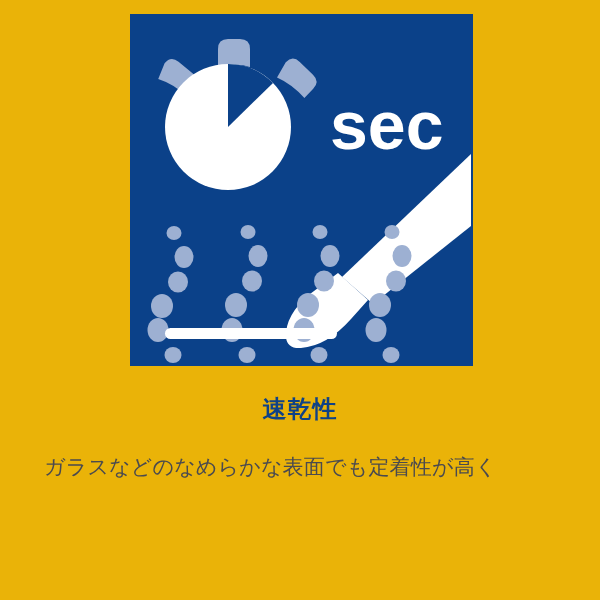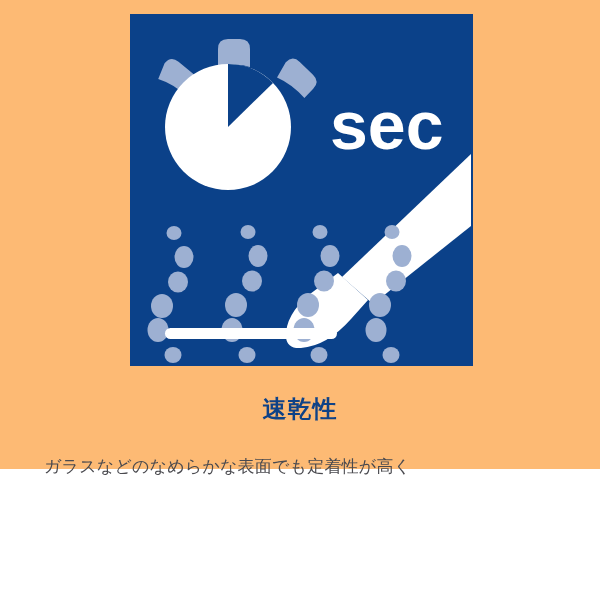--- a/index.html
+++ b/index.html
@@ -9,22 +9,22 @@
   body {
     width: 600px;
     height: 600px;
     background: #ffffff;
     font-family: "Liberation Sans", sans-serif;
     overflow: hidden;
   }
   #page {
     position: relative;
     width: 600px;
-    height: 469px;
-    background: #fdba74;
+    height: 600px;
+    background: #eab308;
   }
 
   
   #icon-panel {
     position: absolute;
     left: 130px;
     top: 14px;
     width: 343px;
     height: 352px;
     background: #0b4189;
@@ -52,21 +52,21 @@
     white-space: nowrap;
   }
 
   
   #feature-description {
     position: absolute;
     left: 44px;
     top: 452px;
     width: 520px;
     font-family: Liberation Serif, serif;
-    font-size: 17px;
+    font-size: 21px;
     line-height: 30px;
     color: #4a4a4f;
     letter-spacing: 0.2px;
   }
   #feature-description .line {
     display: block;
     white-space: nowrap;
   }
 </style>
 </head>

